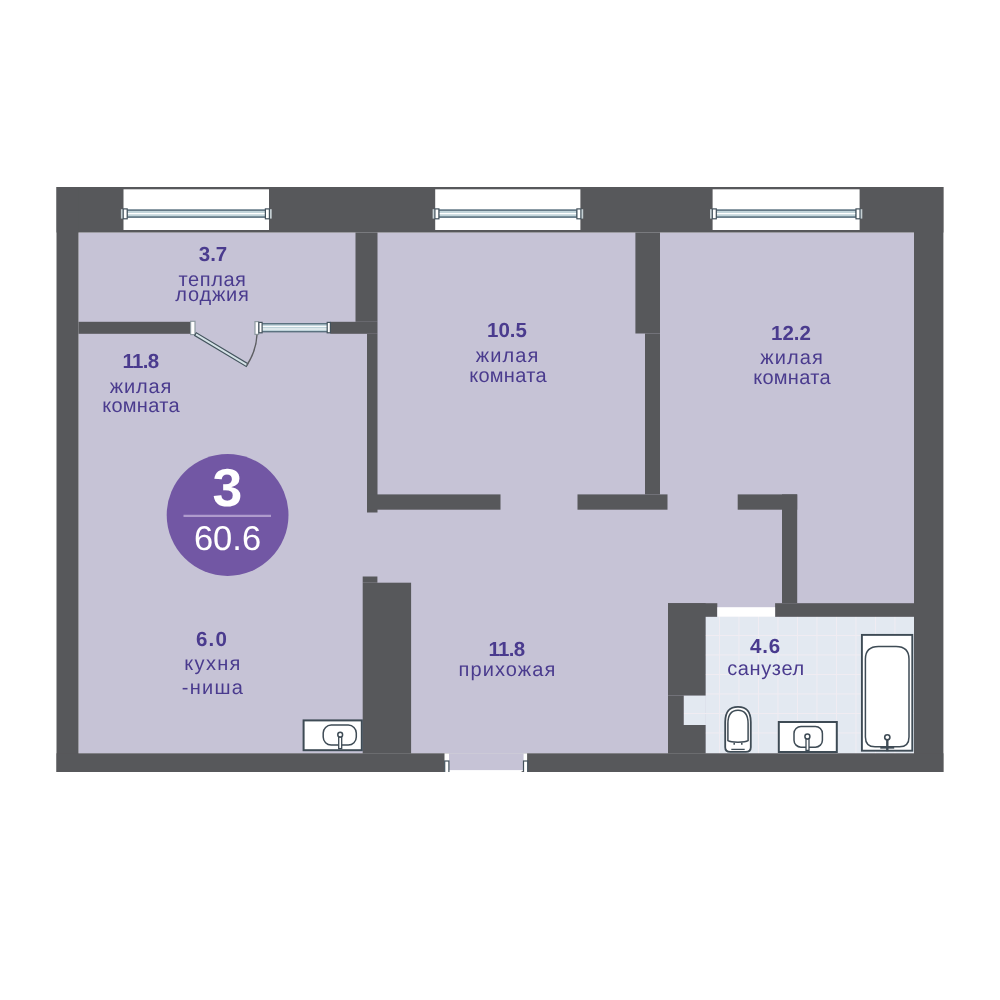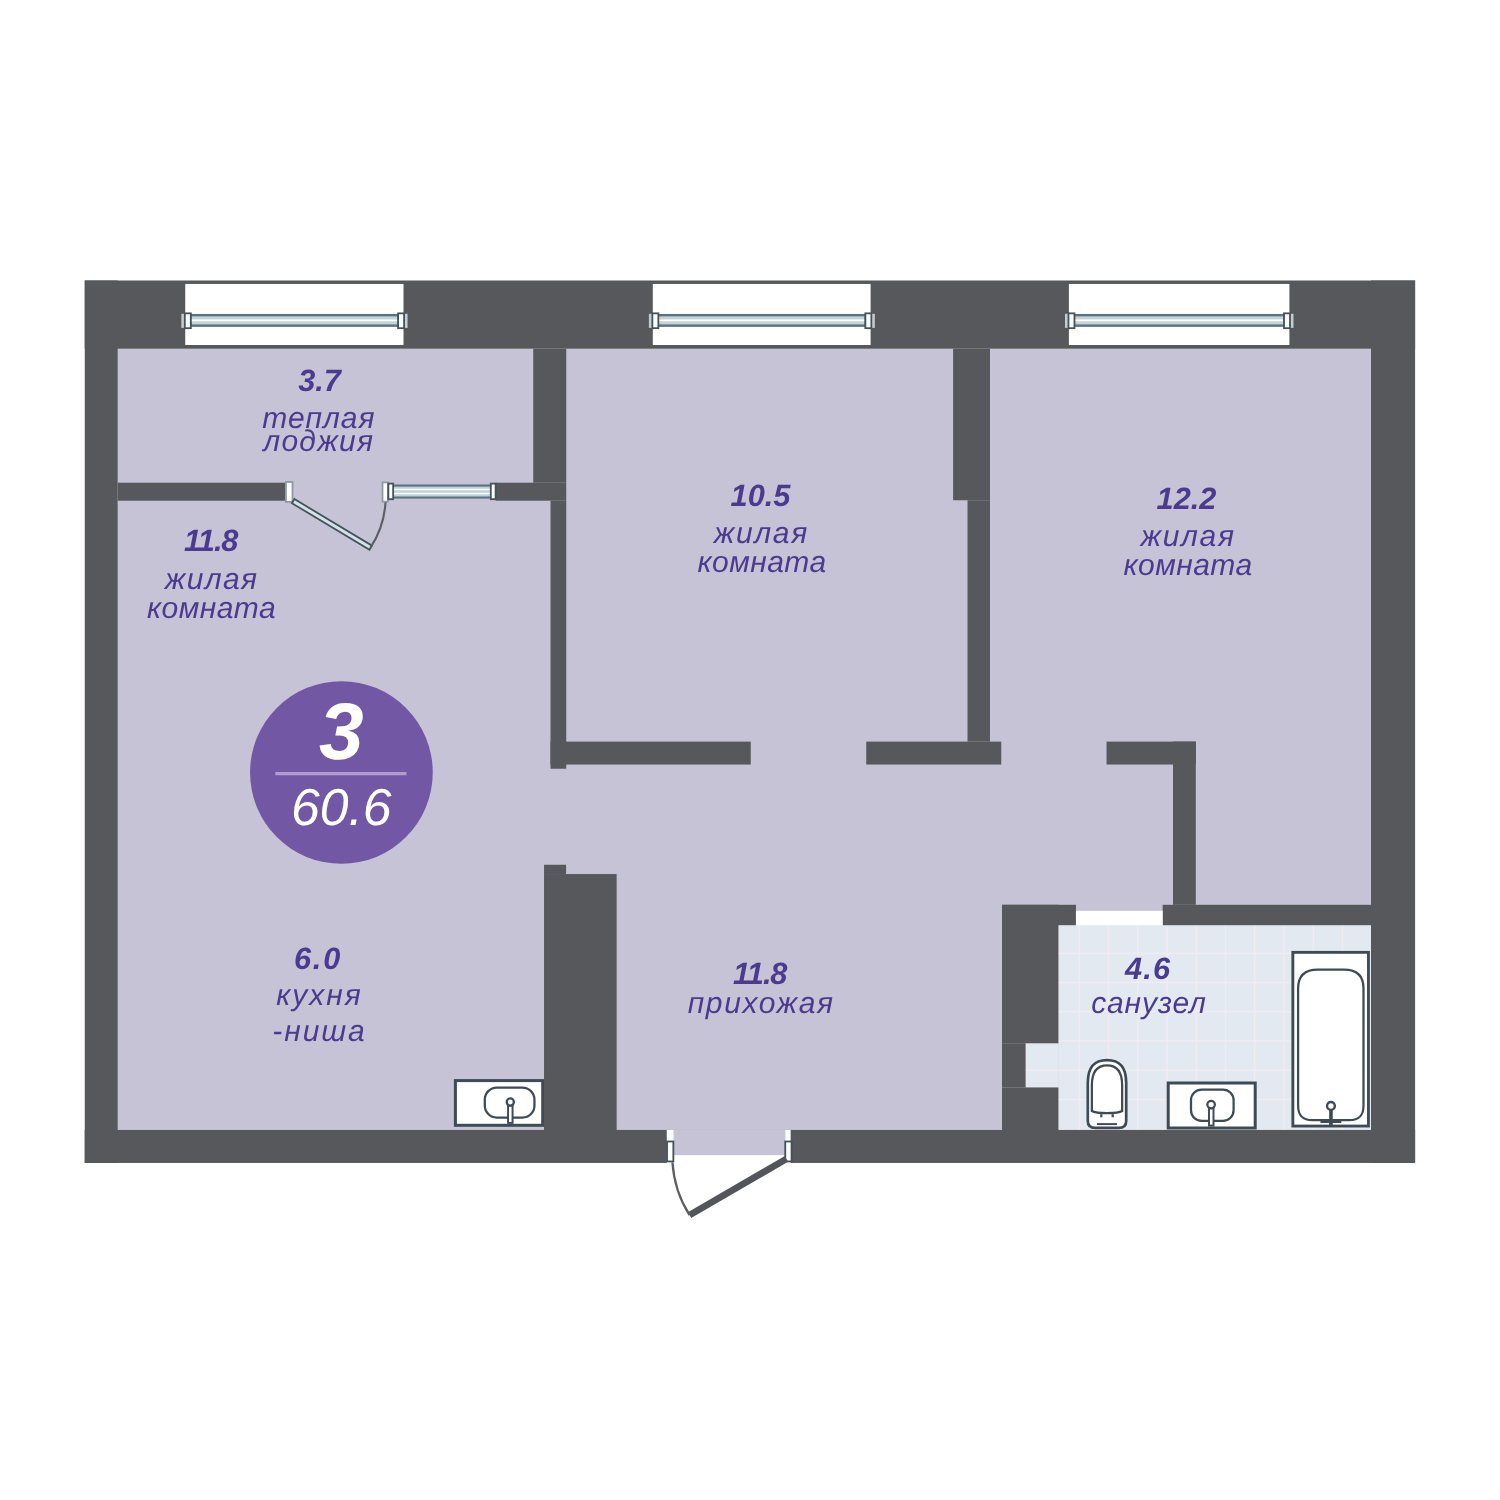--- a/index.html
+++ b/index.html
@@ -1,16 +1,16 @@
 <!DOCTYPE html>
 <html><head>
 <meta charset="utf-8">
 <style>
   html,body{margin:0;padding:0;background:#ffffff;}
-  .wrap{width:1000px;height:1000px;position:relative;font-family:"Liberation Sans",sans-serif;font-style:italic;}
+  .wrap{width:1000px;height:772px;position:relative;font-family:"Liberation Sans",sans-serif;}
   svg{display:block;} text{-webkit-font-smoothing:antialiased;text-rendering:geometricPrecision;}
 </style>
 </head>
 <body>
 <div class="wrap">
 <svg width="1000" height="1000" viewBox="0 0 1000 1000" xmlns="http://www.w3.org/2000/svg">
 
   <rect x="0" y="0" width="1000" height="1000" fill="#ffffff"></rect>
 
   <rect x="78.5" y="232.5" width="835.5" height="521" fill="#c6c3d6"></rect>

